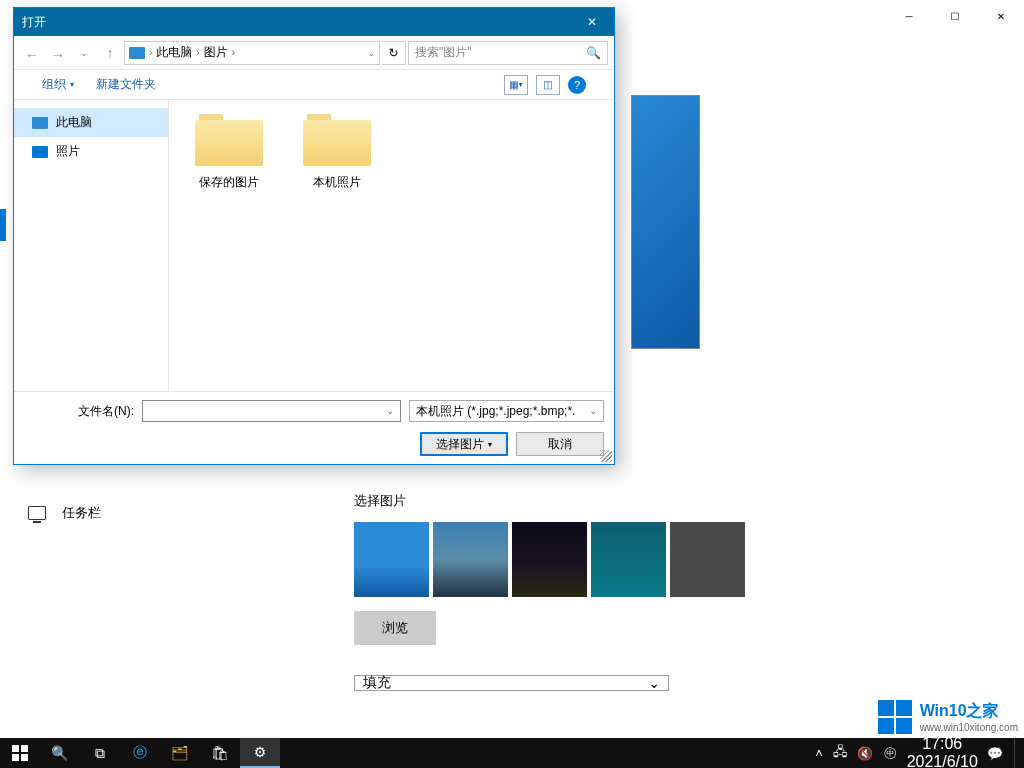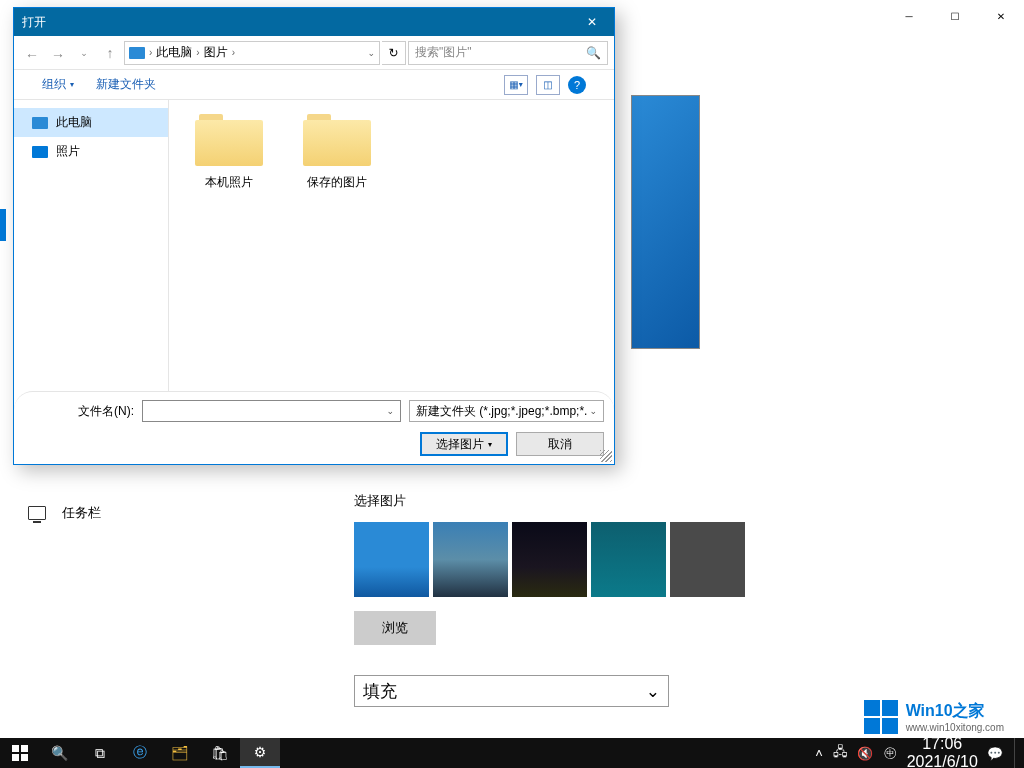--- a/index.html
+++ b/index.html
@@ -18,21 +18,21 @@
 .settings-main { flex: 1; padding: 0 24px; }
 .section-title { font-size: 13px; margin: 0 0 12px 0; font-weight: 400; }
 .thumb-row { display: flex; gap: 4px; margin-bottom: 14px; }
 .thumb { width: 75px; height: 75px; background: #1b76c4; }
 .thumb.t1 { background: linear-gradient(#2a8ad6 60%, #1058a0); }
 .thumb.t2 { background: linear-gradient(#3a7fb5, #5c8ea8 50%, #213142); }
 .thumb.t3 { background: linear-gradient(#0a0a18, #1a1520 60%, #2a2a10); }
 .thumb.t4 { background: linear-gradient(#0d5f6f, #0b7a8a); }
 .thumb.t5 { background: #4a4a4a; }
 .browse-btn { padding: 8px 28px; background: #ccc; border: none; font-size: 13px; margin-bottom: 30px; }
-.fit-select { width: 315px; height: 32px; border: 1px solid #999; padding: 4px 8px; display: flex; align-items: center; justify-content: space-between; font-size: 17px; }
+.fit-select { width: 315px; height: 16px; border: 1px solid #999; padding: 4px 8px; display: flex; align-items: center; justify-content: space-between; font-size: 14px; }
 .preview-wrap { position: absolute; left: 631px; top: 95px; width: 69px; height: 254px; background: linear-gradient(135deg, #2a8ad6, #0c5aa6); border: 1px solid #888; }
 
 
 .file-dialog { position: absolute; left: 13px; top: 7px; width: 602px; height: 458px; background: #fff; border: 1px solid #0078d7; box-shadow: 6px 6px 18px rgba(0,0,0,0.25); display: flex; flex-direction: column; }
 .fd-titlebar { height: 28px; background: #0369a1; color: #fff; display: flex; align-items: center; justify-content: space-between; padding-left: 8px; }
 .fd-title { font-size: 12px; }
 .fd-close { width: 44px; height: 28px; display: flex; align-items: center; justify-content: center; font-size: 12px; }
 .fd-nav { height: 34px; display: flex; align-items: center; padding: 0 6px; gap: 2px; border-bottom: 1px solid #e5e5e5; }
 .nav-arrow { width: 24px; height: 24px; display: flex; align-items: center; justify-content: center; color: #888; font-size: 14px; }
 .addr-bar { flex: 1; height: 24px; border: 1px solid #ccc; display: flex; align-items: center; padding: 0 4px; font-size: 12px; gap: 4px; }
@@ -57,21 +57,21 @@
 .ico-pc { background: #2a8ad6; border-radius: 1px; }
 .ico-net { background: #2a8ad6; border-radius: 50%; width: 14px; height: 14px; }
 .ico-cam { background: #0078d7; border-radius: 2px; }
 .ico-pic { background: #0078d7; border-radius: 1px; }
 .fd-content { flex: 1; padding: 14px 20px; display: flex; gap: 28px; align-items: flex-start; }
 .folder-item { text-align: center; width: 80px; }
 .folder-icon { width: 68px; height: 52px; margin: 0 auto 8px; position: relative; }
 .folder-icon::before { content: ''; position: absolute; top: 0; left: 4px; width: 24px; height: 10px; background: #f5d78a; border-radius: 2px 2px 0 0; }
 .folder-icon::after { content: ''; position: absolute; top: 6px; left: 0; right: 0; bottom: 0; background: linear-gradient(#fce9a8, #f4d173); border-radius: 2px; }
 .folder-label { font-size: 12px; }
-.fd-footer { border-top: 1px solid #e5e5e5; padding: 8px 10px; border-radius: 19px; }
+.fd-footer { border-top: 1px solid #e5e5e5; padding: 8px 10px; }
 .fn-row { display: flex; align-items: center; gap: 8px; margin-bottom: 10px; }
 .fn-label { font-size: 12px; width: 110px; text-align: right; }
 .fn-input { flex: 1; height: 22px; border: 1px solid #888; display: flex; align-items: center; justify-content: flex-end; padding: 0 6px; }
 .fn-drop { font-size: 9px; color: #555; }
 .type-select { width: 195px; height: 22px; border: 1px solid #aaa; font-size: 12px; padding: 0 6px; display: flex; align-items: center; justify-content: space-between; white-space: nowrap; overflow: hidden; }
 .btn-row { display: flex; justify-content: flex-end; gap: 8px; }
 .dlg-btn { width: 88px; height: 24px; border: 1px solid #aaa; background: #e8e8e8; font-size: 12px; display: flex; align-items: center; justify-content: center; }
 .dlg-btn.primary { border: 2px solid #0078d7; }
 .resize-grip { position: absolute; right: 2px; bottom: 2px; width: 12px; height: 12px; background: repeating-linear-gradient(135deg, #999 0 1px, transparent 1px 3px); }
 
@@ -80,21 +80,21 @@
 .tb-btn { width: 40px; height: 30px; display: flex; align-items: center; justify-content: center; color: #fff; font-size: 14px; }
 .tb-btn.active { background: #333; border-bottom: 2px solid #76b9ed; }
 .tb-start svg { width: 16px; height: 16px; }
 .tray { margin-left: auto; display: flex; align-items: center; color: #fff; font-size: 12px; gap: 10px; padding-right: 4px; }
 .tray-icon { font-size: 13px; }
 .tray-time { font-size: 16px; text-align: center; line-height: 1.1; }
 .show-desktop { width: 6px; height: 30px; border-left: 1px solid #444; }
 .accent-strip { position: absolute; left: 0; top: 209px; width: 6px; height: 32px; background: #0078d7; }
 
 
-.watermark { position: absolute; right: 20px; bottom: 34px; display: flex; align-items: center; gap: 8px; }
+.watermark { position: absolute; right: 6px; bottom: 34px; display: flex; align-items: center; gap: 8px; }
 .wm-logo { width: 34px; height: 34px; display: grid; grid-template: 1fr 1fr / 1fr 1fr; gap: 2px; }
 .wm-logo span { background: #0078d7; }
 .wm-text { text-align: left; }
 .wm-line1 { font-size: 16px; font-weight: 600; color: #0078d7; }
 .wm-line2 { font-size: 10px; color: #666; }
 </style>
 </head>
 <body>
 
 <div class="settings-window">
@@ -179,36 +179,36 @@
         <span>此电脑</span>
       </div>
       <div class="tree-item">
         <span class="tree-icon ico-pic"></span>
         <span>照片</span>
       </div>
     </div>
     <div class="fd-content">
       <div class="folder-item">
         <div class="folder-icon"></div>
-        <div class="folder-label">本机照片</div>
+        <div class="folder-label">保存的图片</div>
       </div>
       <div class="folder-item">
         <div class="folder-icon"></div>
-        <div class="folder-label">保存的图片</div>
+        <div class="folder-label">本机照片</div>
       </div>
     </div>
   </div>
   <div class="fd-footer">
     <div class="fn-row">
       <div class="fn-label">文件名(N):</div>
       <div class="fn-input">
         <span class="fn-drop">⌄</span>
       </div>
       <div class="type-select">
-        <span>新建文件夹 (*.jpg;*.jpeg;*.bmp;*.</span>
+        <span>本机照片 (*.jpg;*.jpeg;*.bmp;*.</span>
         <span class="fn-drop">⌄</span>
       </div>
     </div>
     <div class="btn-row">
       <div class="dlg-btn primary">
         <span>选择图片</span>
         <span style="font-size:8px;margin-left:4px">▾</span>
       </div>
       <div class="dlg-btn">取消</div>
     </div>

